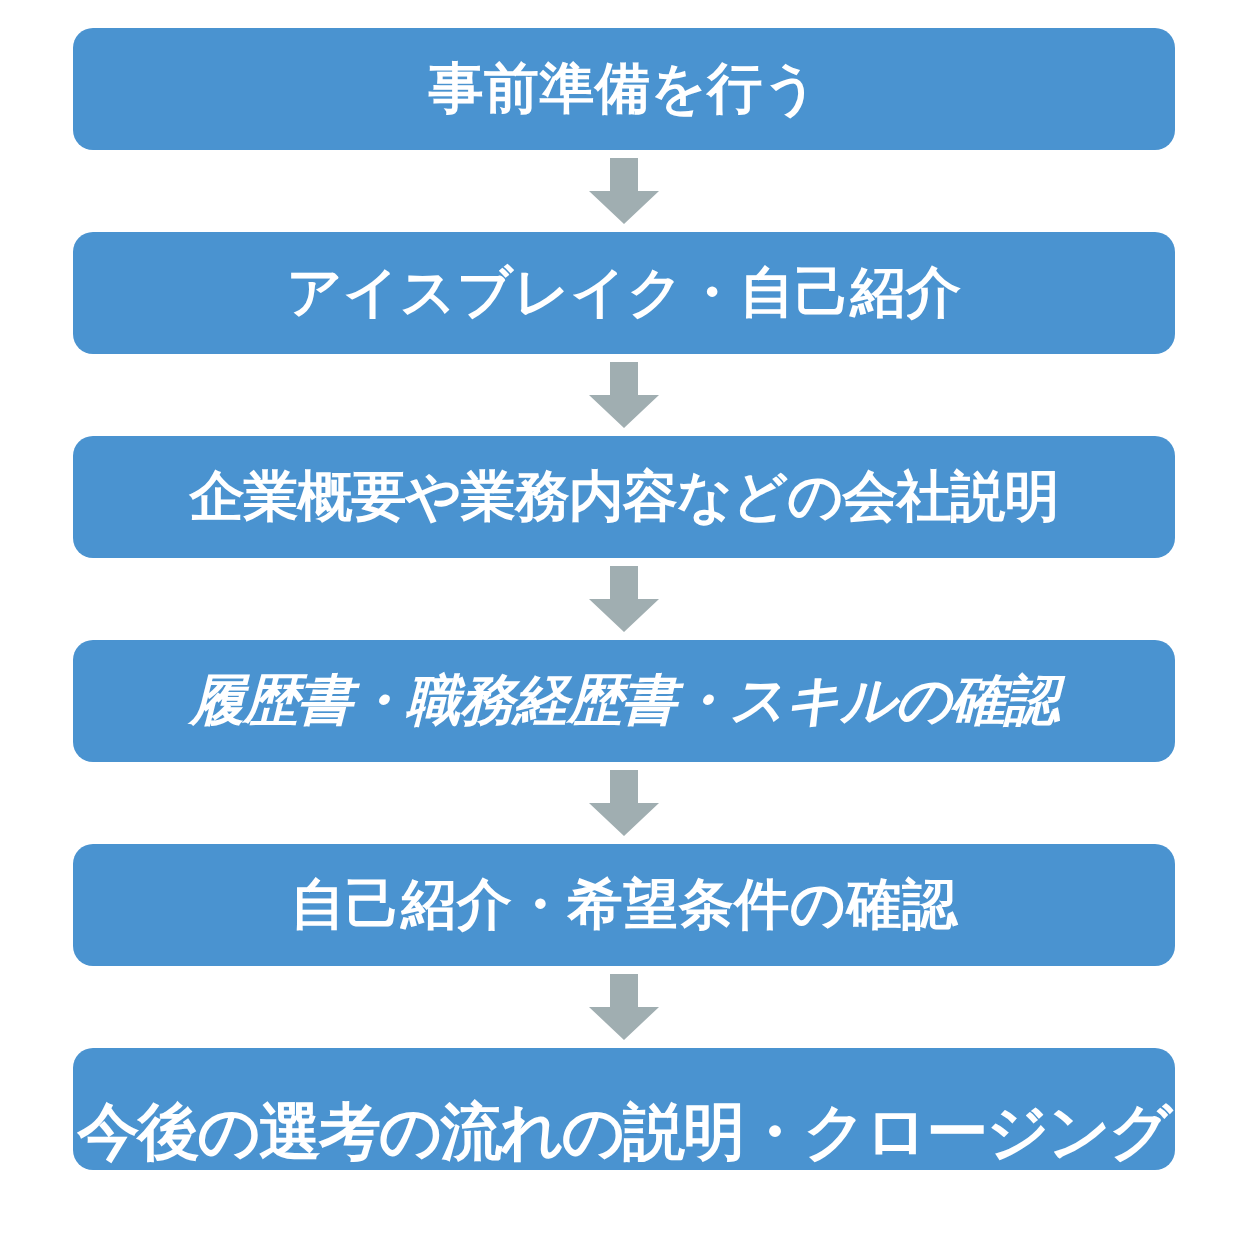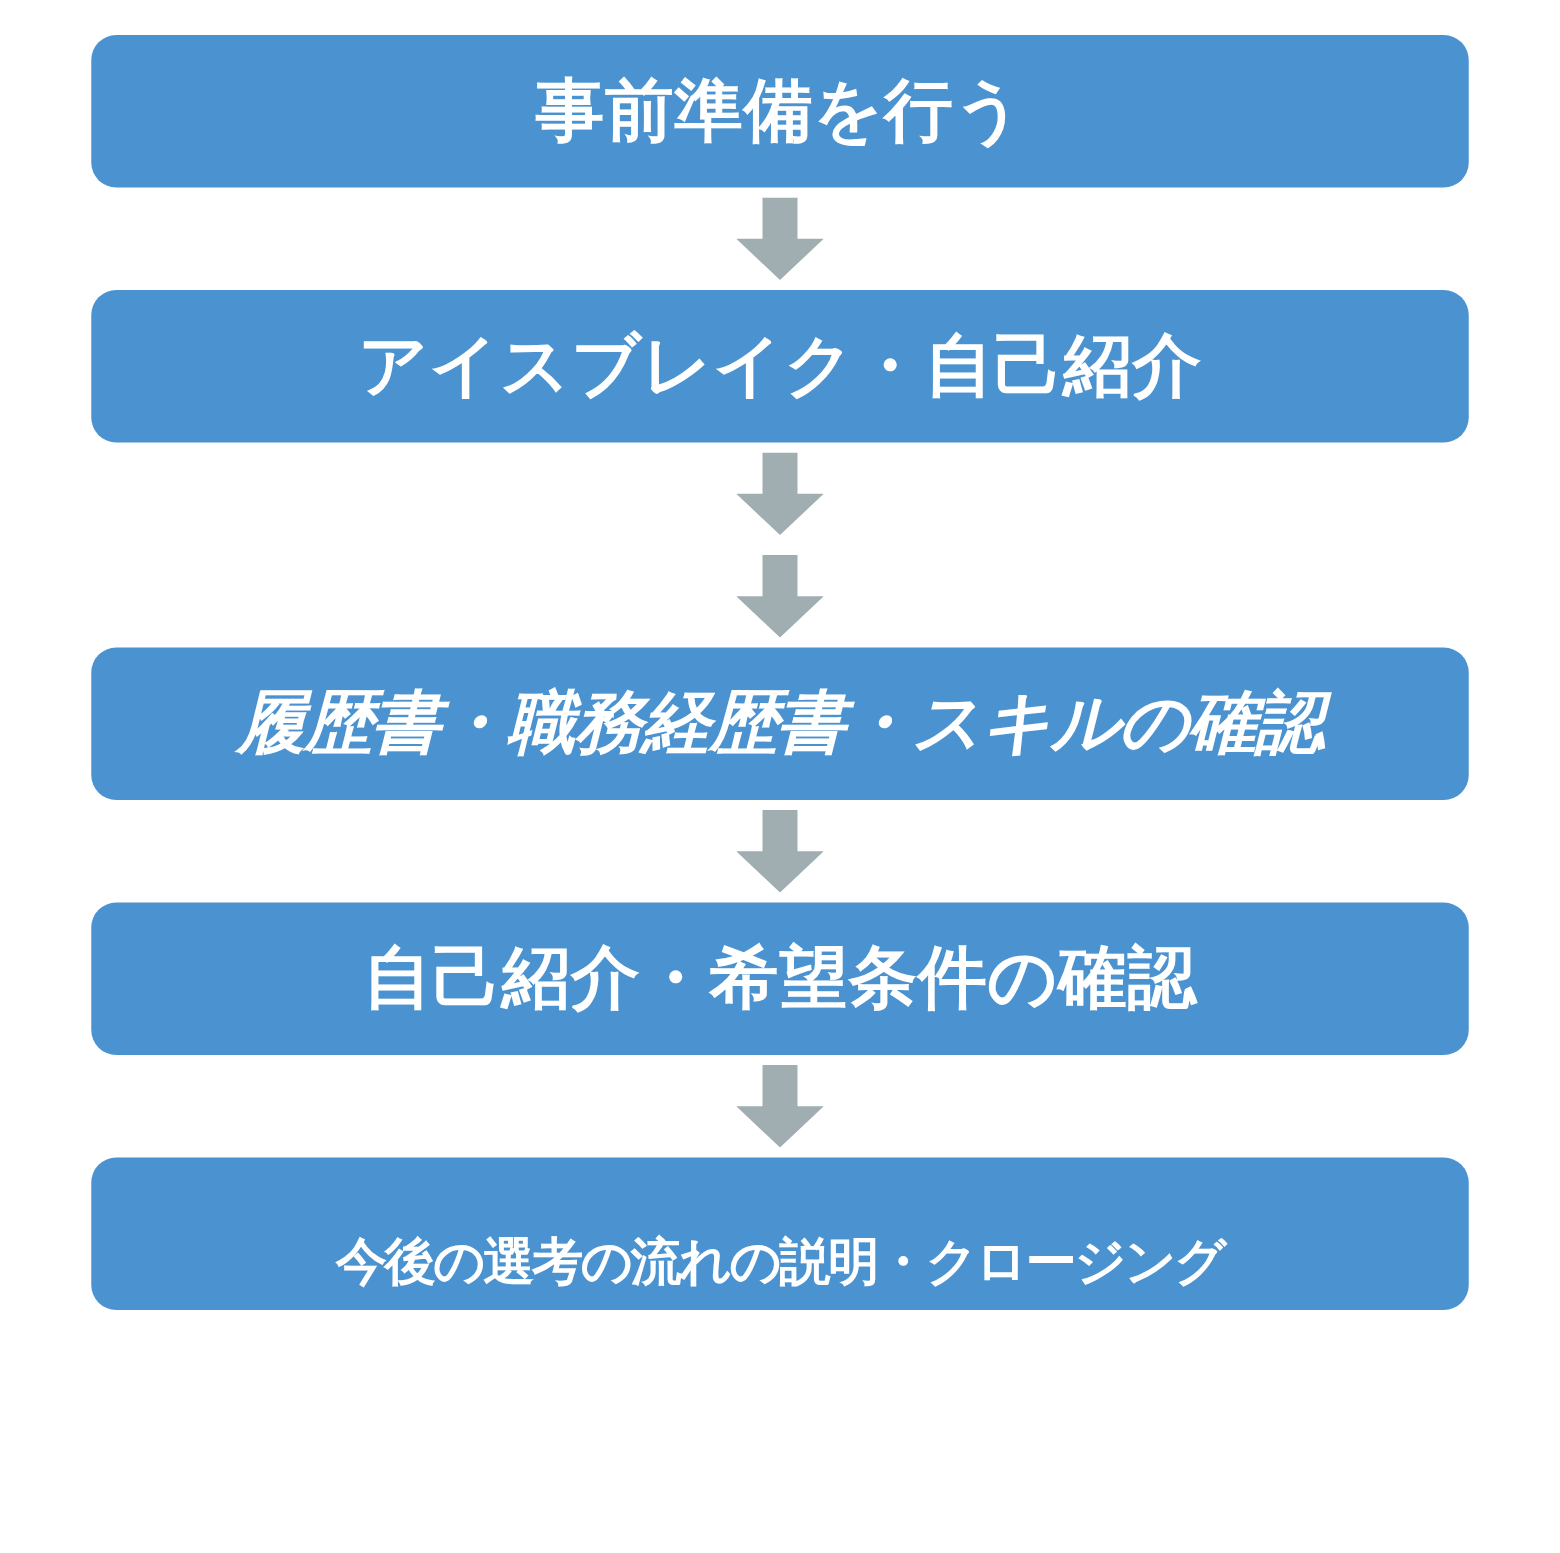--- a/index.html
+++ b/index.html
@@ -44,21 +44,21 @@
     white-space: nowrap;
     text-align: center;
     font-family: "DejaVu Sans", "Liberation Sans", sans-serif;
   }
   
   .step-0 .step-label { font-size: 55px; }
   .step-1 .step-label { font-size: 55px; }
   .step-2 .step-label { font-size: 55px; letter-spacing: -1px; }
   .step-3 .step-label { font-size: 55px; letter-spacing: -1px; font-style: italic; }
   .step-4 .step-label { font-size: 55px; }
-  .step-5 .step-label { font-size: 41px; letter-spacing: -2px; margin-top: 45px; }
+  .step-5 .step-label { font-size: 62px; letter-spacing: -2px; margin-top: 45px; }
 
   .arrow-wrap {
     width: 72px;
     height: 82px;
     display: flex;
     align-items: center;
     justify-content: center;
     flex: none;
   }
   .arrow-svg {
@@ -83,20 +83,23 @@
   <div class="step-box step-1">
     <span class="step-label">アイスブレイク・自己紹介</span>
   </div>
 
   <div class="arrow-wrap">
     <svg class="arrow-svg" width="70" height="66" viewBox="0 0 70 66" aria-hidden="true">
       <polygon points="21,0 49,0 49,33 70,33 35,66 0,33 21,33" fill="#a0aeb1"></polygon>
     </svg>
   </div>
 
+  <div class="step-box step-2">
+    <span class="step-label">企業概要や業務内容などの会社説明</span>
+  </div>
 
   <div class="arrow-wrap">
     <svg class="arrow-svg" width="70" height="66" viewBox="0 0 70 66" aria-hidden="true">
       <polygon points="21,0 49,0 49,33 70,33 35,66 0,33 21,33" fill="#a0aeb1"></polygon>
     </svg>
   </div>
 
   <div class="step-box step-3">
     <span class="step-label">履歴書・職務経歴書・スキルの確認</span>
   </div>

